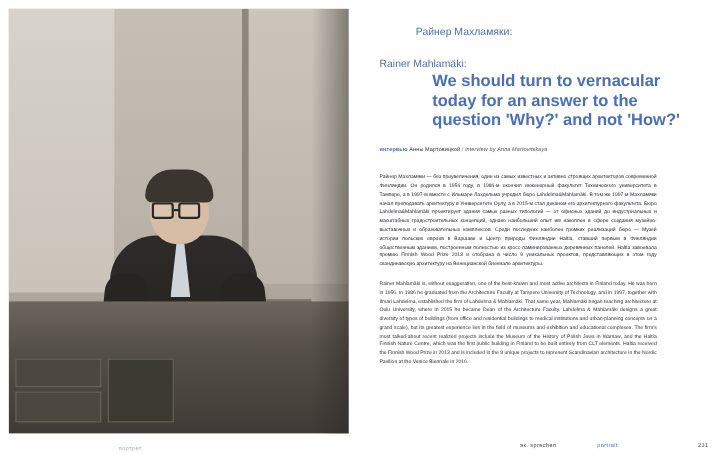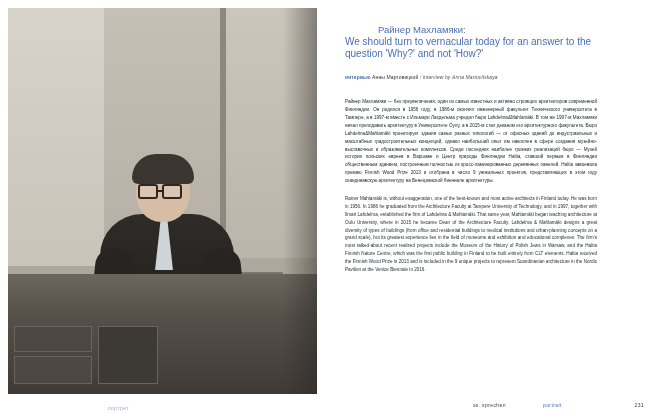--- a/index.html
+++ b/index.html
@@ -148,21 +148,21 @@
     font-size: 9.5px; color: #4a6fb5; line-height: 1.18; font-weight: 400; padding-left: 33px;
   }
   .title-ru-main {
     font-size: 11.5px; color: #4a6fb5; line-height: 1.2; font-weight: 700;
     margin-top: 1px;
   }
   .title-en-line1 {
     font-size: 9.5px; color: #4a6fb5; line-height: 1.18; margin-top: 18px; font-weight: 400;
   }
   .title-en-main {
-    font-size: 10px; color: #4a6fb5; line-height: 1.2; font-weight: 400; margin-top: 1px;
+    font-size: 15px; color: #4a6fb5; line-height: 1.2; font-weight: 700; margin-top: 1px; margin-left: 48px;
   }
   .byline {
     margin-top: 14px;
     font-size: 5px; color: #333; letter-spacing: .1px;
   }
   .byline b { color: #4a6fb5; font-weight: 700; }
   .byline .sep { color: #888; }
   .byline i { font-style: italic; color: #555; }
 
   .body-col {
@@ -240,20 +240,21 @@
       <span class="section-left">портрет</span>
     </div>
   </div>
 
   <div class="gutter"></div>
 
   <div class="page-right">
 
     <div class="title-ru-line1">Райнер Махламяки:</div>
 
+    <div class="title-en-line1">Rainer Mahlamäki:</div>
     <div class="title-en-main">We should turn to vernacular today for an answer to the question 'Why?' and not 'How?'</div>
 
     <div class="byline">
       <b>интервью</b>
       <span>Анны Мартовицкой</span>
       <span class="sep">/</span>
       <i>interview by</i>
       <i>Anna Martovitskaya</i>
     </div>
 

